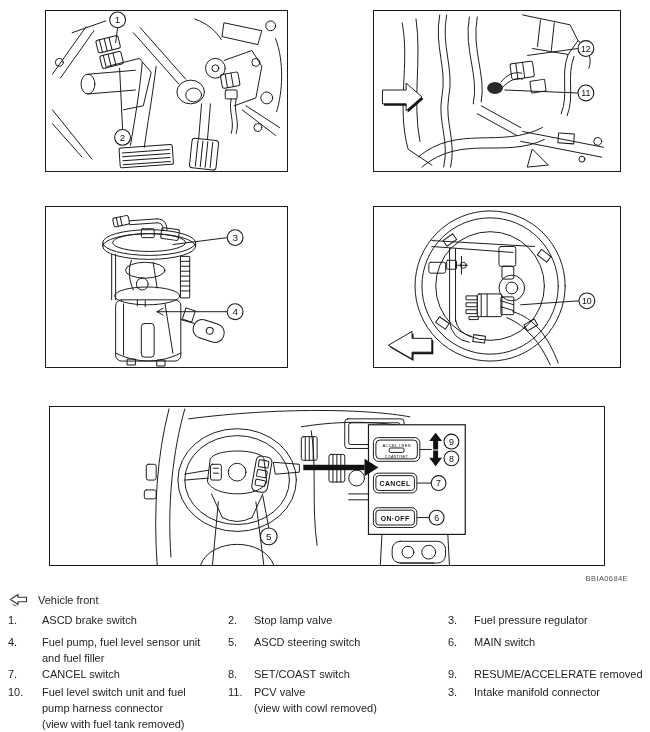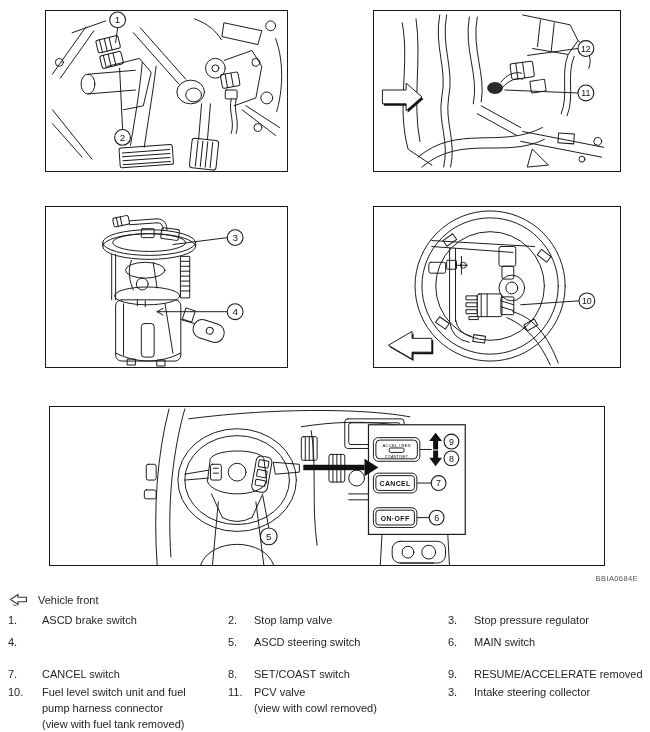--- a/index.html
+++ b/index.html
@@ -7,21 +7,21 @@
   body{font-family:"Liberation Sans",sans-serif;color:#1f1f1f}
   .page{position:relative;width:650px;height:732px;background:#fff;overflow:hidden}
   .panel{position:absolute;background:#fff;border:1.2px solid #1a1a1a}
   svg text{font-family:"Liberation Sans",sans-serif}
   .co{fill:#fff;stroke:#1a1a1a;stroke-width:1.1}
   .cot{font-size:10px;fill:#111;text-anchor:middle}
   .cots{font-size:9px;fill:#111;text-anchor:middle}
   .tiny{font-size:4.3px;fill:#111;text-anchor:middle;letter-spacing:.2px}
   .tiny2{font-size:3.9px;fill:#111;text-anchor:middle;letter-spacing:.2px}
   .btxt{font-size:7px;font-weight:bold;fill:#111;text-anchor:middle;letter-spacing:.4px}
-  .watermark{position:absolute;right:12px;top:574px;font-size:7.5px;color:#555;letter-spacing:.4px}
+  .watermark{position:absolute;right:22px;top:574px;font-size:7.5px;color:#555;letter-spacing:.4px}
   .vf-icon{position:absolute;left:9px;top:593px}
   .vf-label{position:absolute;left:38px;top:592px;font-size:11px;line-height:16px}
   .lcell{position:absolute;display:flex;align-items:flex-start;font-size:11px;line-height:16px;color:#1f1f1f}
   .lnum{flex:0 0 auto}
   .w34{width:34px}.w26{width:26px}
   .ltext{white-space:pre-line}
 </style>
 </head>
 <body>
 
@@ -336,25 +336,27 @@
   <div class="lcell" style="left:8px;top:612px">
       <span class="lnum w34">1.</span>
       <span class="ltext">ASCD brake switch</span>
     </div>
   <div class="lcell" style="left:228px;top:612px">
       <span class="lnum w26">2.</span>
       <span class="ltext">Stop lamp valve</span>
     </div>
   <div class="lcell" style="left:448px;top:612px">
       <span class="lnum w26">3.</span>
-      <span class="ltext">Stop pressure regulator</span>
+      <span class="ltext">Fuel pressure regulator</span>
     </div>
 
   <div class="lcell" style="left:8px;top:634px">
       <span class="lnum w34">4.</span>
+      <span class="ltext">Fuel pump, fuel level sensor unit
+and fuel filler</span>
     </div>
   <div class="lcell" style="left:228px;top:634px">
       <span class="lnum w26">5.</span>
       <span class="ltext">ASCD steering switch</span>
     </div>
   <div class="lcell" style="left:448px;top:634px">
       <span class="lnum w26">6.</span>
       <span class="ltext">MAIN switch</span>
     </div>
 
@@ -377,16 +379,16 @@
 pump harness connector
 (view with fuel tank removed)</span>
     </div>
   <div class="lcell" style="left:228px;top:684px">
       <span class="lnum w26">11.</span>
       <span class="ltext">PCV valve
 (view with cowl removed)</span>
     </div>
   <div class="lcell" style="left:448px;top:684px">
       <span class="lnum w26">3.</span>
-      <span class="ltext">Intake steering collector</span>
+      <span class="ltext">Intake manifold connector</span>
     </div>
 
 </div>
 
 </body></html>

